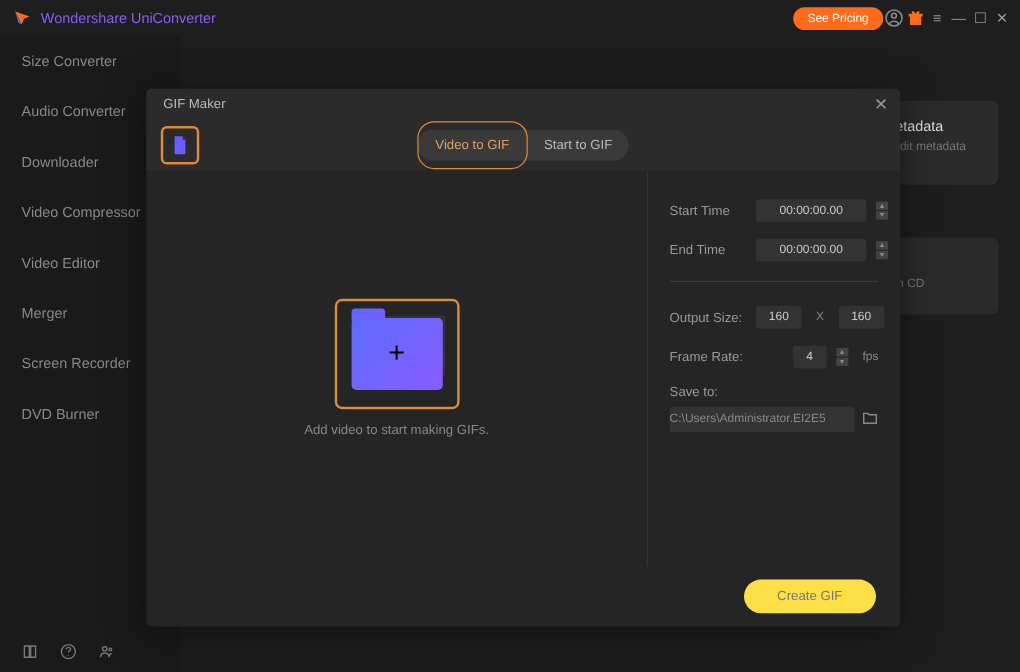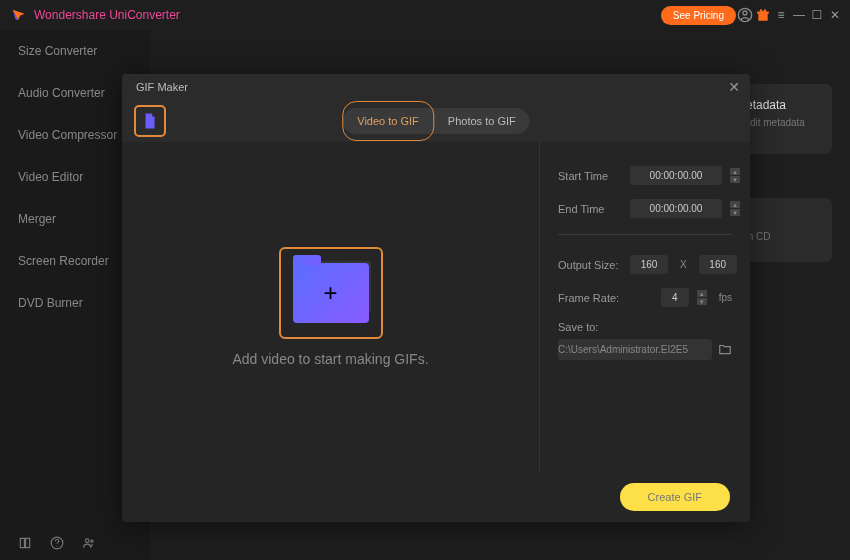--- a/index.html
+++ b/index.html
@@ -1,21 +1,21 @@
 <!DOCTYPE html>
 <html><head>
 <meta charset="utf-8">
 <style>
 * { margin: 0; padding: 0; box-sizing: border-box; font-family: -apple-system, BlinkMacSystemFont, "Segoe UI", Arial, sans-serif; }
 body { width: 850px; height: 560px; background: #1a1a1a; color: #aaa; overflow: hidden; position: relative; }
 
 
 .titlebar { height: 30px; background: #1e1e1e; display: flex; align-items: center; padding: 0 10px; position: relative; }
 .logo { width: 16px; height: 16px; margin-right: 8px; }
-.app-title { font-size: 12px; color: #ec4899; }
+.app-title { font-size: 12px; color: #8b5cf6; }
 .titlebar-right { position: absolute; right: 6px; display: flex; align-items: center; }
 .pricing-btn { background: #ff6b1a; color: #fff; font-size: 10px; padding: 4px 12px; border-radius: 10px; border: none; cursor: pointer; }
 .user-icon, .gift-icon, .hamburger, .win-min, .win-max, .win-close { width: 18px; height: 18px; display: flex; align-items: center; justify-content: center; color: #999; cursor: pointer; font-size: 12px; }
 .gift-icon svg { fill: #ff6b1a; }
 
 
 .sidebar { position: absolute; left: 0; top: 30px; width: 150px; height: 500px; background: #1a1a1a; }
 .sidebar-item { padding: 14px 18px; font-size: 12px; color: #888; cursor: pointer; }
 .sidebar-item.active { background: #000; color: #fff; font-weight: 600; }
 .sidebar-footer { position: absolute; bottom: 0; left: 0; width: 150px; height: 30px; display: flex; align-items: center; gap: 18px; padding: 0 18px; color: #666; }
@@ -39,21 +39,21 @@
 .tab { padding: 0 14px; font-size: 11px; color: #bbb; cursor: pointer; height: 40px; display: flex; align-items: center; border-radius: 14px; }
 .tab.active { border: 1.5px solid #e08a3a; color: #e0a060; }
 
 .modal-body { display: flex; height: calc(100% - 68px - 50px); }
 .left-pane { flex: 1; display: flex; flex-direction: column; align-items: center; justify-content: center; border-right: 1px solid #333; }
 .drop-zone { width: 104px; height: 92px; border: 2px solid #e08a3a; border-radius: 6px; display: flex; align-items: center; justify-content: center; cursor: pointer; position: relative; }
 .folder-bg { position: absolute; width: 60px; height: 50px; background: #333; top: 12px; left: 30px; }
 .folder { width: 76px; height: 60px; background: linear-gradient(135deg, #5b6cff, #8a5cff); border-radius: 4px; position: relative; }
 .folder:before { content: ''; position: absolute; top: -8px; left: 0; width: 28px; height: 10px; background: linear-gradient(135deg, #5b6cff, #7a5cff); border-radius: 3px 3px 0 0; }
 .folder-plus { position: absolute; top: 50%; left: 50%; transform: translate(-50%, -50%); font-size: 24px; color: #000; font-weight: 300; }
-.drop-hint { margin-top: 12px; font-size: 14px; color: #888; }
+.drop-hint { margin-top: 12px; font-size: 11px; color: #888; }
 
 .right-pane { width: 210px; padding: 24px 18px; font-size: 11px; color: #999; }
 .field-row { display: flex; align-items: center; margin-bottom: 14px; gap: 8px; }
 .field-label { width: 64px; flex-shrink: 0; }
 .time-input { background: #333; border: none; color: #ccc; font-size: 10px; padding: 4px 6px; width: 92px; border-radius: 3px; text-align: center; }
 .stepper { display: flex; flex-direction: column; gap: 1px; }
 .stepper-btn { width: 10px; height: 7px; background: #444; cursor: pointer; font-size: 6px; display: flex; align-items: center; justify-content: center; color: #888; }
 .hr { border: none; border-top: 1px solid #3a3a3a; margin: 16px 0 20px; }
 .size-input { background: #333; border: none; color: #ccc; font-size: 10px; padding: 4px 6px; width: 38px; border-radius: 3px; text-align: center; }
 .x-sep { color: #888; font-size: 10px; margin: 0 4px; }
@@ -94,20 +94,21 @@
     <span class="hamburger">≡</span>
     <span class="win-min">—</span>
     <span class="win-max">☐</span>
     <span class="win-close">✕</span>
   </div>
 </div>
 
 <div class="sidebar">
   <div class="sidebar-item">Size Converter</div>
   <div class="sidebar-item">Audio Converter</div>
+  <div class="sidebar-item">Downloader</div>
   <div class="sidebar-item">Video Compressor</div>
   <div class="sidebar-item">Video Editor</div>
   <div class="sidebar-item">Merger</div>
   <div class="sidebar-item">Screen Recorder</div>
   <div class="sidebar-item">DVD Burner</div>
 </div>
 <div class="sidebar-footer">
   <span class="sf-icon"><svg width="14" height="14" viewBox="0 0 24 24" fill="none" stroke="#777" stroke-width="2">
         <path d="M4 4h7v16H4zM13 4h7v16h-7z"></path>
       </svg></span>
@@ -140,21 +141,21 @@
     <span class="modal-close">✕</span>
   </div>
   <div class="toolbar">
     <div class="add-file-btn">
       <svg width="18" height="18" viewBox="0 0 24 24">
           <path d="M6 2h9l3 3v17H6zM15 2v4h4M11 12v6M8 15h6"></path>
         </svg>
     </div>
     <div class="tabs">
       <div class="tab active">Video to GIF</div>
-      <div class="tab">Photos to GIF</div>
+      <div class="tab">Start to GIF</div>
     </div>
   </div>
 
   <div class="modal-body">
     <div class="left-pane">
       <div class="drop-zone">
         <div class="folder-bg"></div>
         <div class="folder">
           <span class="folder-plus">+</span>
         </div>

